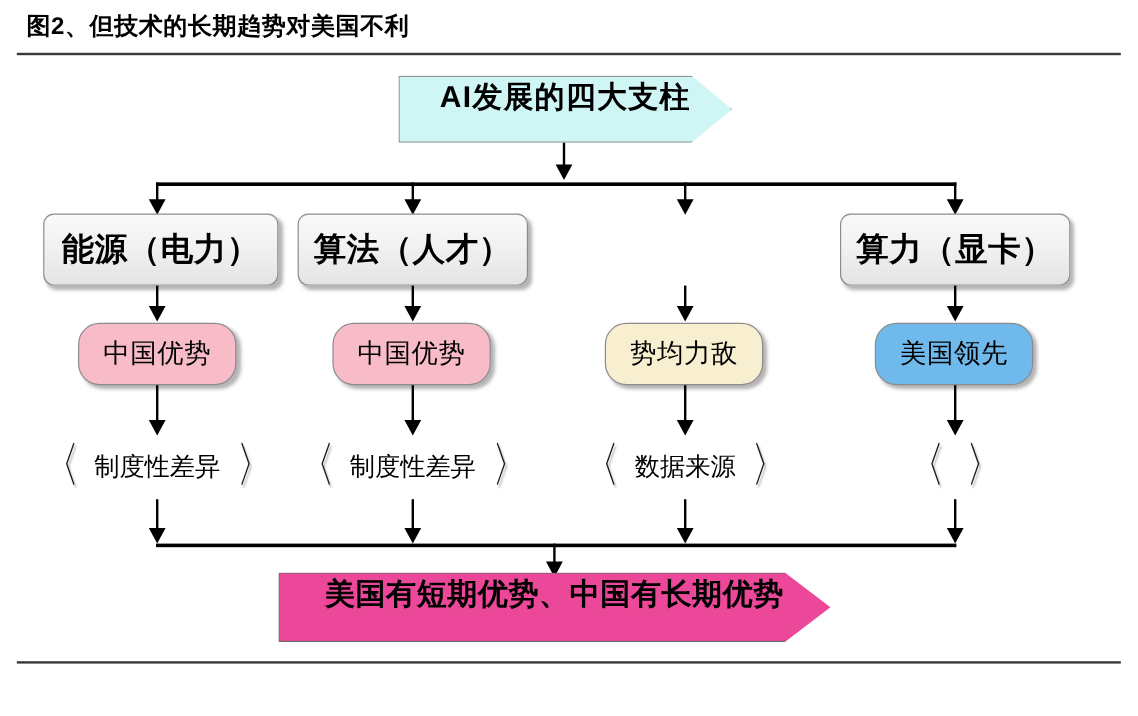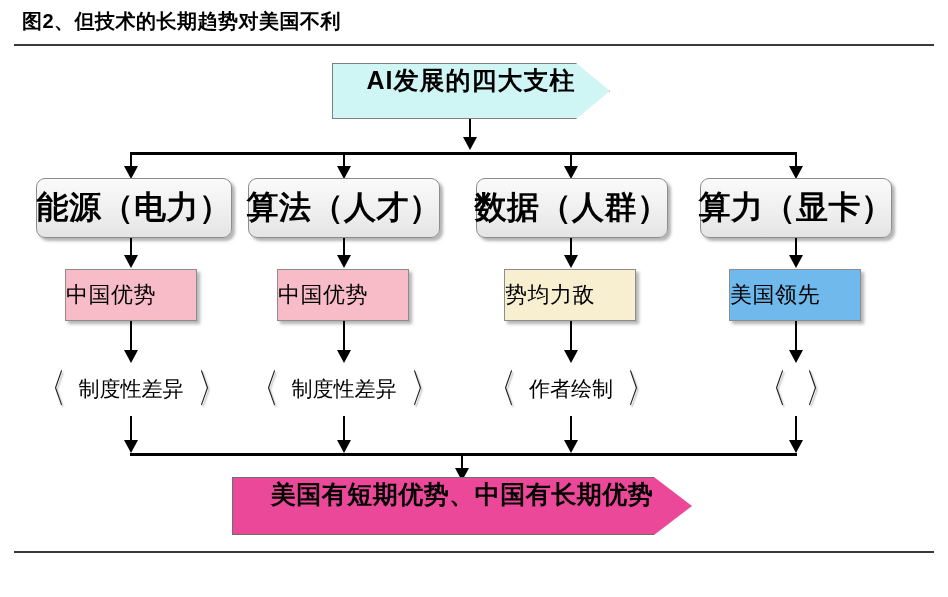--- a/index.html
+++ b/index.html
@@ -95,44 +95,44 @@
 
   
   .pillar {
     position: absolute;
     top: 178px;
     height: 60px;
     box-sizing: border-box;
     display: flex;
     align-items: center;
     justify-content: center;
-    font-size: 32px;
+    font-size: 27px;
     font-weight: bold;
     letter-spacing: 0.5px;
     white-space: nowrap;
     border: 1.5px solid #8C8C8C;
     border-radius: 9px;
     background: linear-gradient(to bottom, #FAFAFA 0%, #EFEFEF 55%, #E4E4E4 100%);
     box-shadow: 3px 3px 3px rgba(130,130,130,0.6);
   }
 
   
   .verdict {
     position: absolute;
     top: 269px;
     height: 52px;
     box-sizing: border-box;
     display: flex;
     align-items: center;
-    justify-content: flex-start;
+    justify-content: center;
     font-size: 22px;
     letter-spacing: 0.5px;
     white-space: nowrap;
     border: 1.5px solid #8C8C8C;
-    border-radius: 0;
+    border-radius: 18px;
     box-shadow: 3px 3px 3px rgba(130,130,130,0.6);
   }
 
   
   .reason {
     position: absolute;
     top: 366px;
     height: 44px;
     display: flex;
     align-items: center;
@@ -202,23 +202,20 @@
 
   <div class="vline" style="left:795px; top:152px; height:16px;"></div>
   <div class="arrowhead" style="left:789px; top:166px;"></div>
 
   <div class="pillar" style="left:36px; width:196px;">
     <span>能源（电力）</span>
   </div>
   <div class="pillar" style="left:248px; width:192px;">
     <span>算法（人才）</span>
   </div>
-  <div class="pillar" style="left:476px; width:192px;">
-    <span>数据（人群）</span>
-  </div>
   <div class="pillar" style="left:700px; width:192px;">
     <span>算力（显卡）</span>
   </div>
 
   <div class="vline" style="left:130px; top:238px; height:18px;"></div>
   <div class="arrowhead" style="left:124px; top:255px;"></div>
 
   <div class="vline" style="left:343px; top:238px; height:18px;"></div>
   <div class="arrowhead" style="left:337px; top:255px;"></div>
 
@@ -258,21 +255,21 @@
     <span class="rtext">制度性差异</span>
     <span class="brk">〉</span>
   </div>
   <div class="reason" style="left:253px; width:182px;">
     <span class="brk">〈</span>
     <span class="rtext">制度性差异</span>
     <span class="brk">〉</span>
   </div>
   <div class="reason" style="left:480px; width:182px;">
     <span class="brk">〈</span>
-    <span class="rtext">作者绘制</span>
+    <span class="rtext">数据来源</span>
     <span class="brk">〉</span>
   </div>
   <div class="reason" style="left:705px; width:182px;">
     <span class="brk">〈</span>
     <span class="brk">〉</span>
   </div>
 
   <div class="vline" style="left:130px; top:416px; height:30px;"></div>
   <div class="arrowhead" style="left:124px; top:440px;"></div>
 

